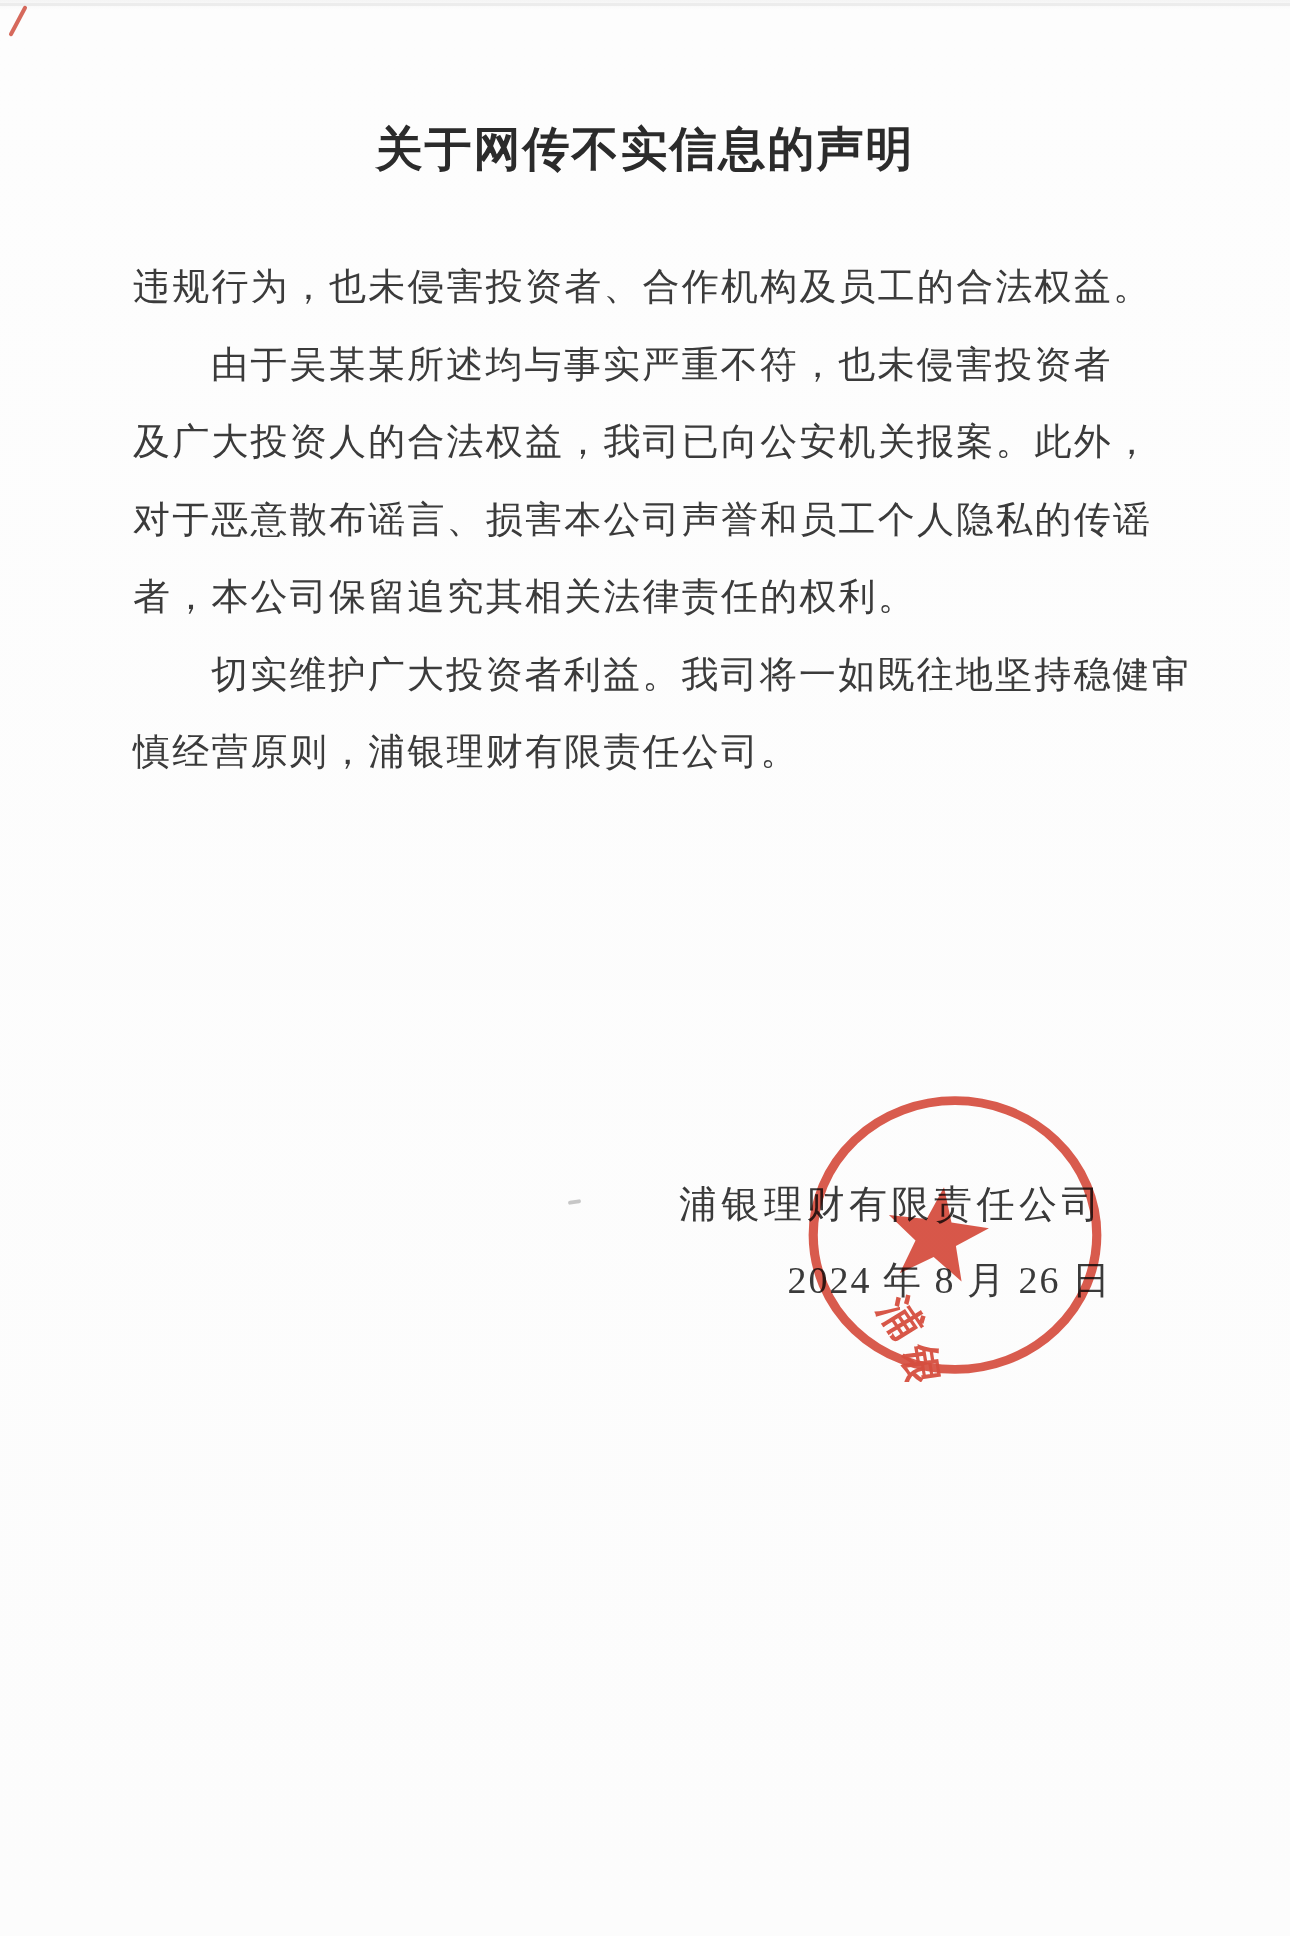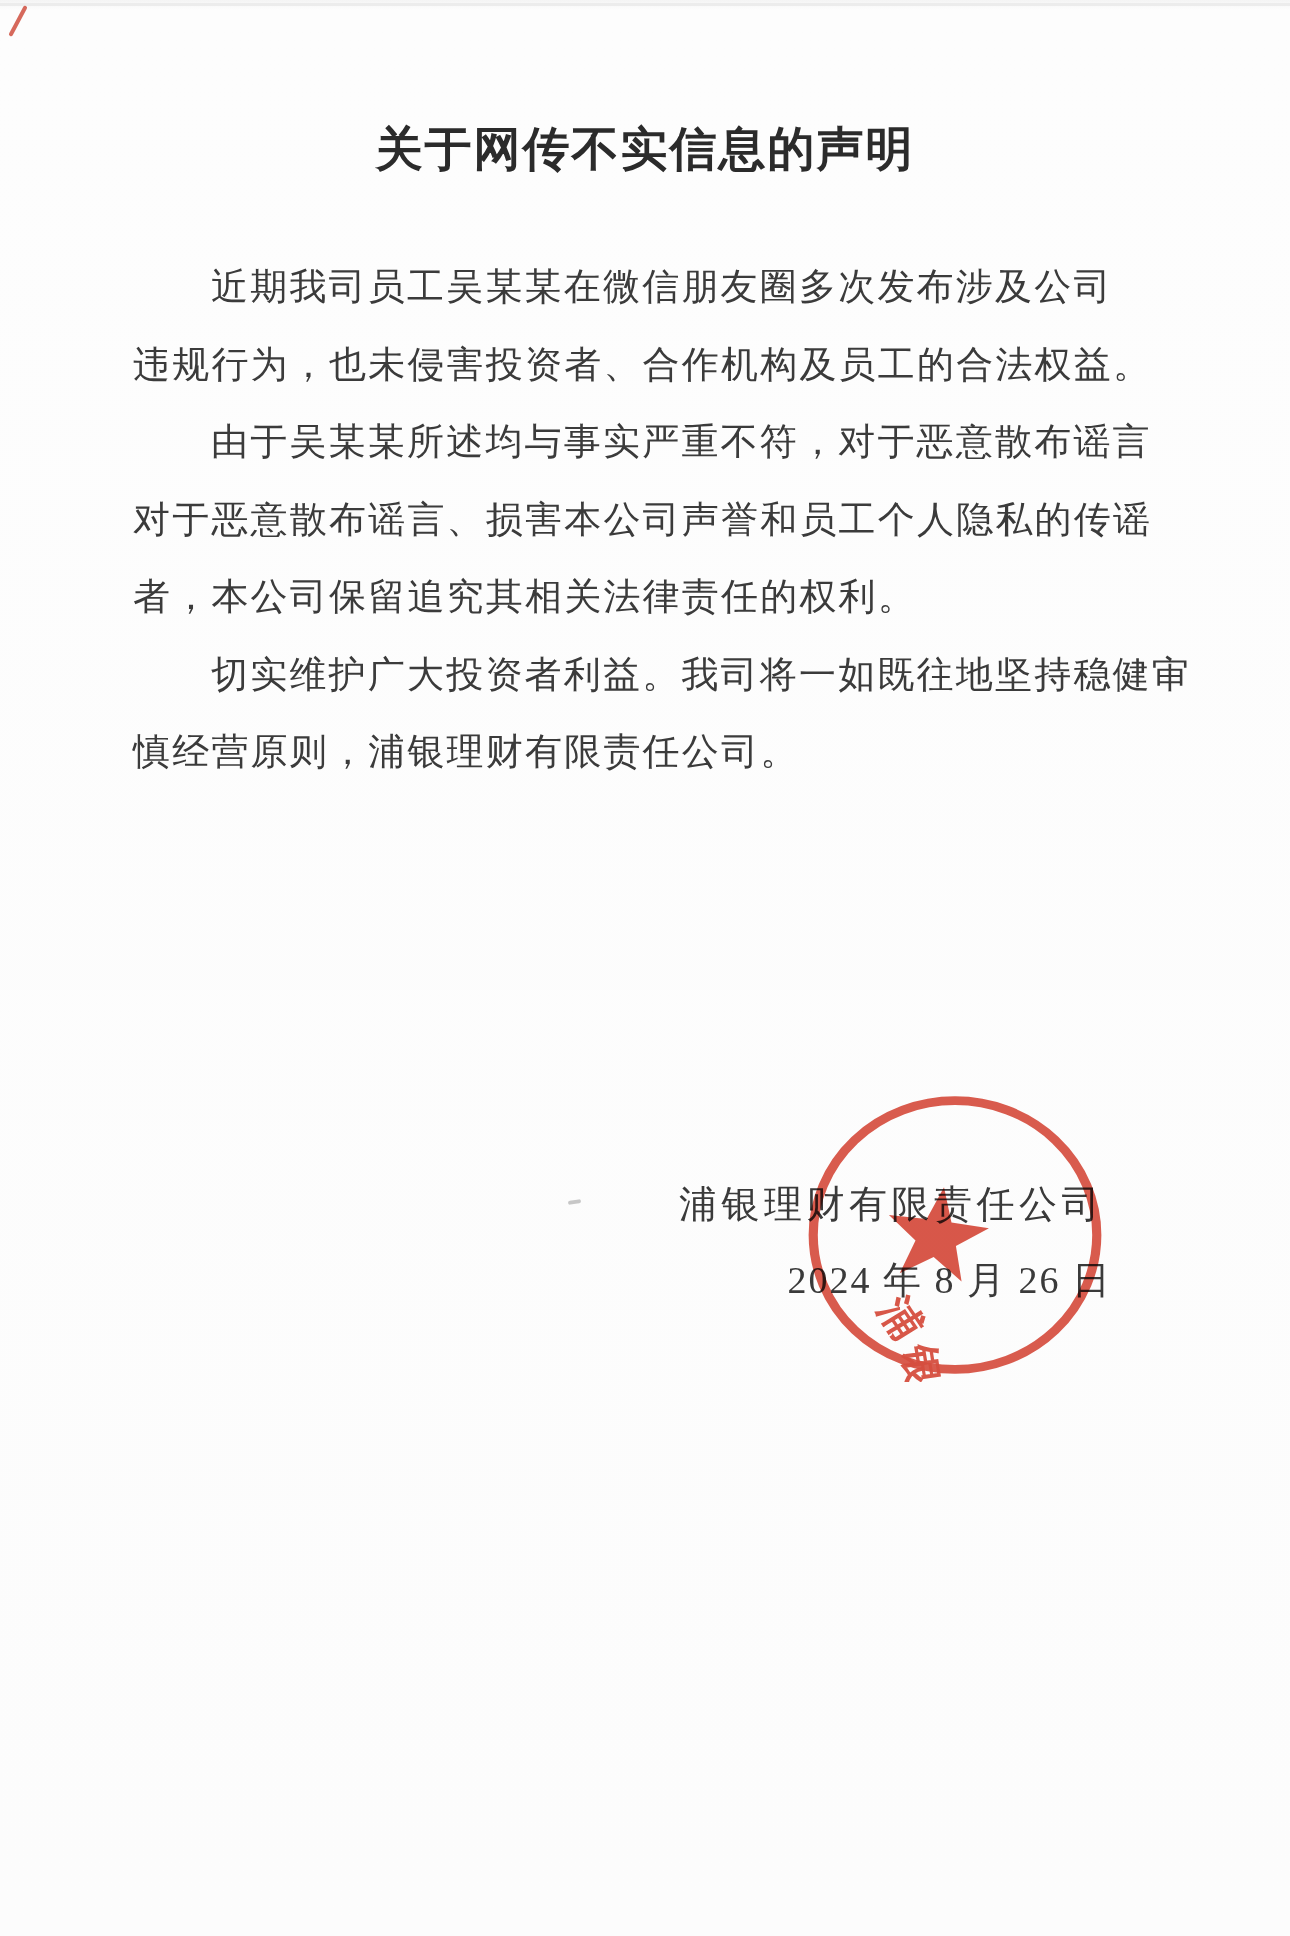--- a/index.html
+++ b/index.html
@@ -68,25 +68,25 @@
 
 <div class="page">
 
   <div class="scan-edge"></div>
   <div class="corner-mark"></div>
 
   <h1 class="title">关于网传不实信息的声明</h1>
 
   <div class="body-text">
     <p class="para">
-      <span class="line indent">近期我司员工吴某某在微信朋友圈多次发布涉及公司</span>
       <span class="line">违规行为，也未侵害投资者、合作机构及员工的合法权益。</span>
     </p>
     <p class="para">
-      <span class="line indent">由于吴某某所述均与事实严重不符，对于恶意散布谣言</span>
+      <span class="line indent">由于吴某某所述均与事实严重不符，也未侵害投资者</span>
+      <span class="line">及广大投资人的合法权益，我司已向公安机关报案。此外，</span>
       <span class="line">对于恶意散布谣言、损害本公司声誉和员工个人隐私的传谣</span>
       <span class="line">者，本公司保留追究其相关法律责任的权利。</span>
     </p>
     <p class="para">
       <span class="line indent">切实维护广大投资者利益。我司将一如既往地坚持稳健审</span>
       <span class="line">慎经营原则，浦银理财有限责任公司。</span>
     </p>
   </div>
 
   <div class="stray-mark"></div>

